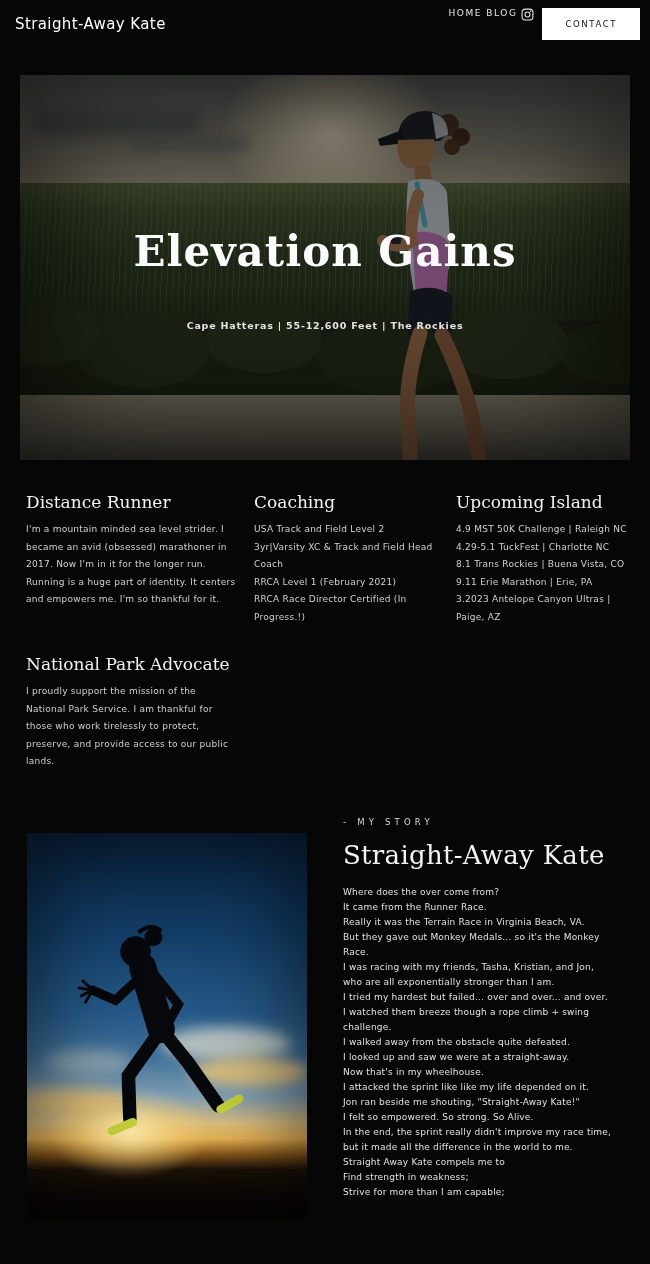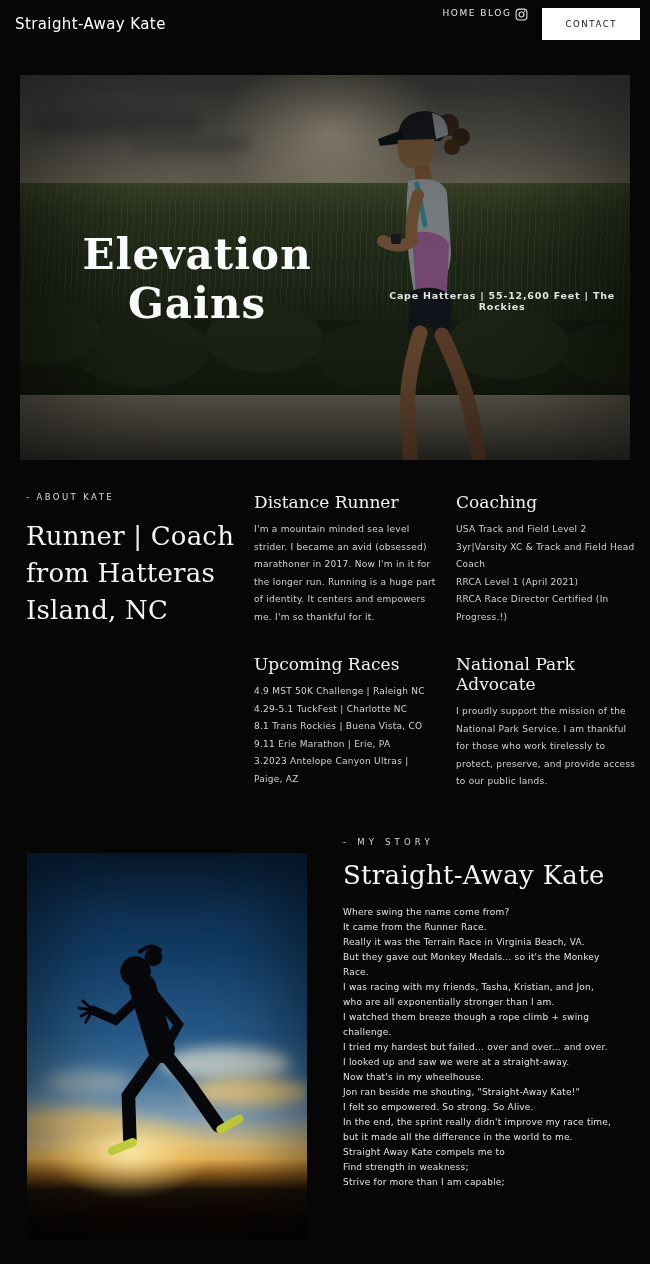--- a/index.html
+++ b/index.html
@@ -10,21 +10,21 @@
     overflow-x:hidden;
   }
   
   .header { height:47px; display:flex; align-items:center; justify-content:space-between; padding:0 10px 0 15px; }
   .logo { font-size:15px; font-weight:500; letter-spacing:.4px; color:#fff; }
   .nav { display:flex; align-items:flex-start; gap:4px; }
   .nav-link { font-size:9px; letter-spacing:1.6px; color:#e6e6e6; text-decoration:none; position:relative; cursor:pointer; }
   .nav-link.active::before { content:""; position:absolute; top:-9px; left:-1px; right:-1px; height:1px; background:#c9c9c9; }
   .insta { display:flex; align-items:center; cursor:pointer; }
   .contact-btn { background:#ffffff; color:#141414; border:none; font-family:inherit;
-    font-size:8.5px; letter-spacing:1.6px; padding:11px 23px; margin-left:10px; cursor:pointer; }
+    font-size:8.5px; letter-spacing:1.6px; padding:11px 23px; margin-left:4px; cursor:pointer; }
   
   .hero { position:relative; margin:28px 20px 0; height:385px; overflow:hidden; background:#1a1d18; }
   .hero-sky { position:absolute; left:0; top:0; right:0; height:42%;
     background:linear-gradient(180deg,#6e726f 0%,#8b887b 45%,#b8a98c 82%,#d3c19a 100%); }
   .hero-sun { position:absolute; left:33%; top:-6%; width:220px; height:160px;
     background:radial-gradient(ellipse at center, rgba(252,240,210,.95) 0%, rgba(248,232,195,.45) 40%, rgba(248,232,195,0) 72%); }
   .hero-cloud { position:absolute; left:2%; top:9%; width:170px; height:26px; border-radius:20px;
     background:#5d615c; filter:blur(7px); opacity:.8; }
   .hero-cloud2 { position:absolute; left:18%; top:16%; width:120px; height:14px; border-radius:14px;
     background:#6a6d66; filter:blur(6px); opacity:.7; }
@@ -39,21 +39,21 @@
       radial-gradient(95px 58px at 40% 40%, #2b3820 60%, rgba(0,0,0,0) 61%),
       radial-gradient(115px 62px at 60% 55%, #253019 60%, rgba(0,0,0,0) 61%),
       radial-gradient(100px 58px at 80% 45%, #2c3820 60%, rgba(0,0,0,0) 61%),
       radial-gradient(95px 52px at 98% 52%, #27331c 60%, rgba(0,0,0,0) 61%),
       linear-gradient(180deg, rgba(0,0,0,0) 0%, #232e19 48%, #1c2614 100%); }
   .hero-path { position:absolute; left:0; bottom:0; right:0; height:17%;
     background:linear-gradient(180deg,#9a9480 0%,#7c7667 55%,#565146 100%); }
   .hero-runner { position:absolute; left:295px; top:8px; height:420px; }
   .hero-overlay { position:absolute; inset:0; background:rgba(4,4,4,.40);
     box-shadow:inset 0 0 120px 30px rgba(0,0,0,.55); }
-  .hero-text { position:absolute; inset:0; display:flex; flex-direction:row; align-items:center;
+  .hero-text { position:absolute; inset:0; display:flex; flex-direction:column; align-items:center;
     justify-content:center; text-align:center; padding-top:23px; }
   .hero-title { font-family:"DejaVu Serif", serif; font-weight:700; font-size:42px; letter-spacing:1px; color:#fbfbfb; }
   .hero-sub { margin-top:44px; font-size:9.5px; font-weight:700; letter-spacing:.8px; color:#e3e3e3; }
   
   .about { display:grid; grid-template-columns:212px 186px 180px; column-gap:16px; row-gap:28px;
     padding:32px 26px 0; align-items:start; }
   .about-left { grid-row:1 / span 2; }
   .eyebrow { font-size:8.5px; letter-spacing:2.4px; color:#d9d9d9; }
   .about-heading { margin-top:16px; font-family:"DejaVu Serif", serif; font-weight:400;
     font-size:26px; line-height:1.42; color:#f4f4f4; letter-spacing:.2px; }
@@ -130,42 +130,38 @@
     </g>
   </svg>
   <div class="hero-overlay"></div>
   <div class="hero-text">
     <div class="hero-title">Elevation Gains</div>
     <div class="hero-sub">Cape Hatteras | 55-12,600 Feet | The Rockies</div>
   </div>
 </section>
 
 <section class="about">
-  <div class="about-left">
-    <div class="eyebrow">-  ABOUT KATE</div>
-    <h1 class="about-heading">Runner | Coach from Hatteras Island, NC</h1>
-  </div>
 
   <div class="card">
     <h3 class="card-title">Distance Runner</h3>
     <p class="card-body">I'm a mountain minded sea level strider. I became an avid (obsessed) marathoner in 2017. Now I'm in it for the longer run. Running is a huge part of identity. It centers and empowers me. I'm so thankful for it.</p>
   </div>
 
   <div class="card">
     <h3 class="card-title">Coaching</h3>
     <div class="card-list">
         <div class="line">USA Track and Field Level 2</div>
         <div class="line">3yr|Varsity XC &amp; Track and Field Head Coach</div>
-        <div class="line">RRCA Level 1 (April 2021)</div>
+        <div class="line">RRCA Level 1 (February 2021)</div>
         <div class="line">RRCA Race Director Certified (In Progress.!)</div>
       </div>
   </div>
 
   <div class="card">
-    <h3 class="card-title">Upcoming Races</h3>
+    <h3 class="card-title">Upcoming Island</h3>
     <div class="card-list">
         <div class="line">4.9 MST 50K Challenge | Raleigh NC</div>
         <div class="line">4.29-5.1 TuckFest | Charlotte NC</div>
         <div class="line">8.1 Trans Rockies | Buena Vista, CO</div>
         <div class="line">9.11 Erie Marathon | Erie, PA</div>
         <div class="line">3.2023 Antelope Canyon Ultras | Paige, AZ</div>
       </div>
   </div>
 
   <div class="card">
@@ -196,30 +192,32 @@
       <path d="M108 335 L79 347" stroke="#c3cf3a" stroke-width="12" stroke-linecap="round" fill="none"></path>
       <path d="M231 317 L257 302" stroke="#c3cf3a" stroke-width="12" stroke-linecap="round" fill="none"></path>
     </svg>
     <div class="photo-vignette"></div>
   </div>
 
   <div class="story-content">
     <div class="eyebrow">-  MY STORY</div>
     <h2 class="story-heading">Straight-Away Kate</h2>
     <div class="story-lines">
-        <div class="line">Where swing the name come from?</div>
+        <div class="line">Where does the over come from?</div>
         <div class="line">It came from the Runner Race.</div>
         <div class="line">Really it was the Terrain Race in Virginia Beach, VA.</div>
         <div class="line">But they gave out Monkey Medals... so it's the Monkey Race.</div>
         <div class="line">I was racing with my friends, Tasha, Kristian, and Jon,</div>
         <div class="line">who are all exponentially stronger than I am.</div>
+        <div class="line">I tried my hardest but failed... over and over... and over.</div>
         <div class="line">I watched them breeze though a rope climb + swing challenge.</div>
-        <div class="line">I tried my hardest but failed... over and over... and over.</div>
+        <div class="line">I walked away from the obstacle quite defeated.</div>
         <div class="line">I looked up and saw we were at a straight-away.</div>
         <div class="line">Now that's in my wheelhouse.</div>
+        <div class="line">I attacked the sprint like like my life depended on it.</div>
         <div class="line">Jon ran beside me shouting, "Straight-Away Kate!"</div>
         <div class="line">I felt so empowered. So strong. So Alive.</div>
         <div class="line">In the end, the sprint really didn't improve my race time,</div>
         <div class="line">but it made all the difference in the world to me.</div>
         <div class="line">Straight Away Kate compels me to</div>
         <div class="line">Find strength in weakness;</div>
         <div class="line">Strive for more than I am capable;</div>
       </div>
   </div>
 </section>

